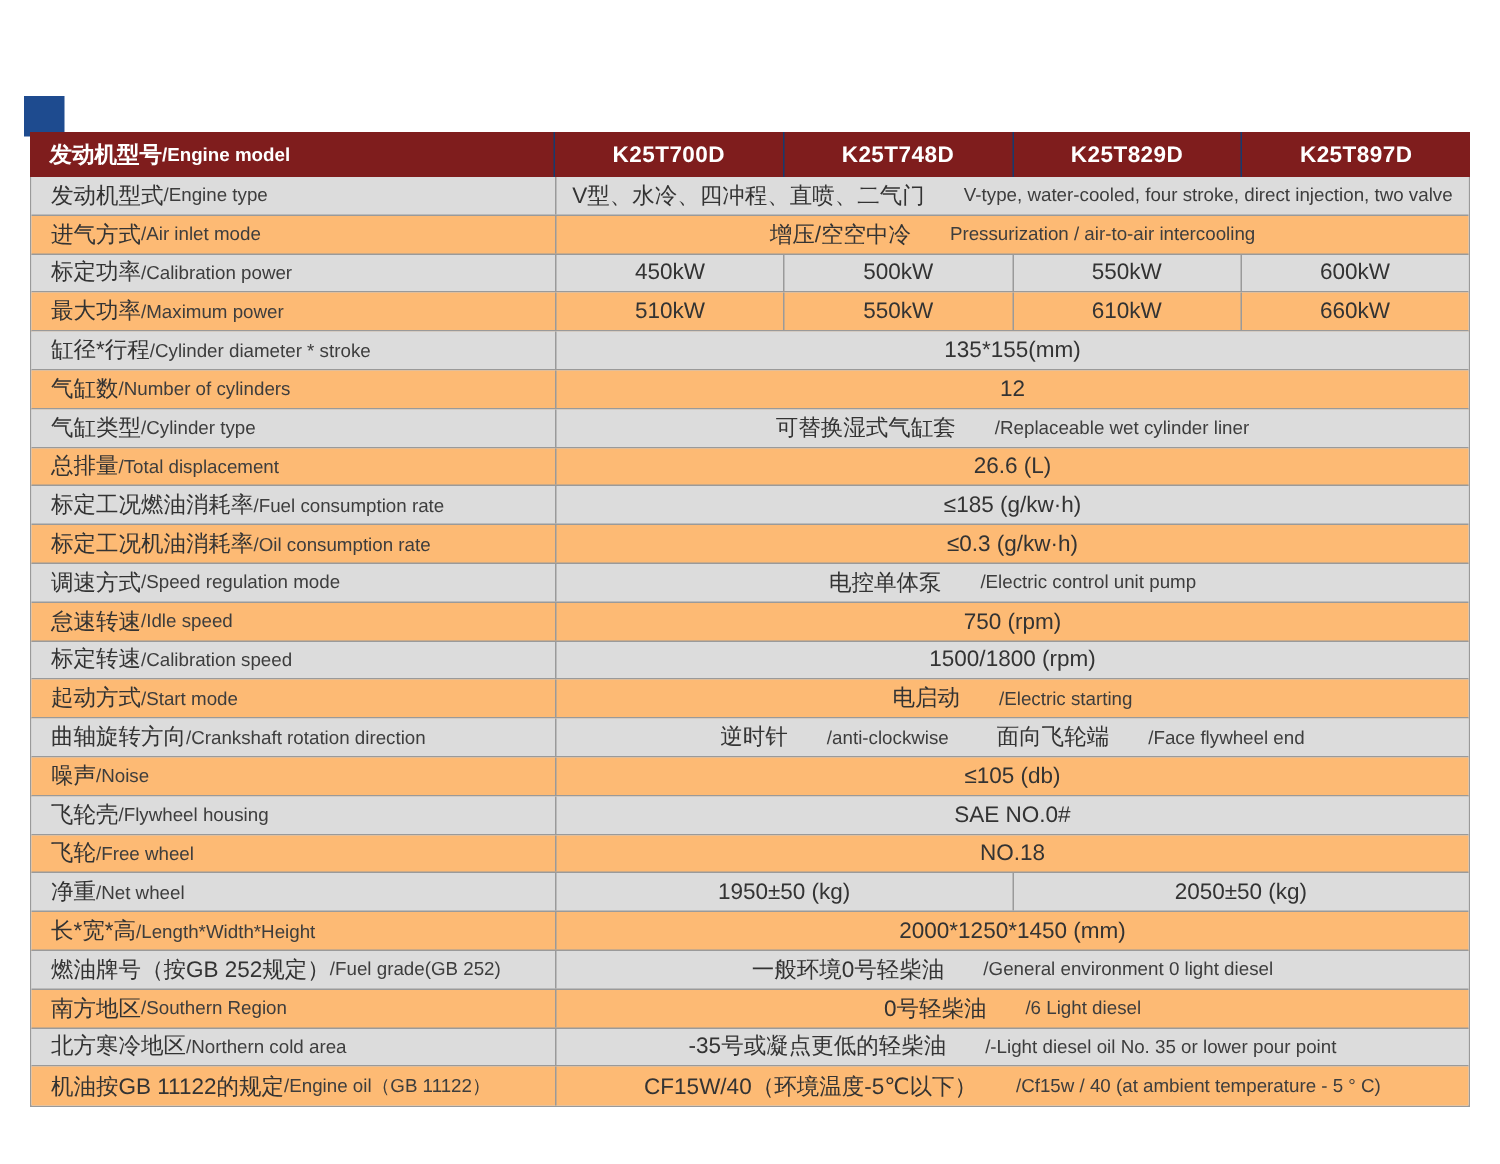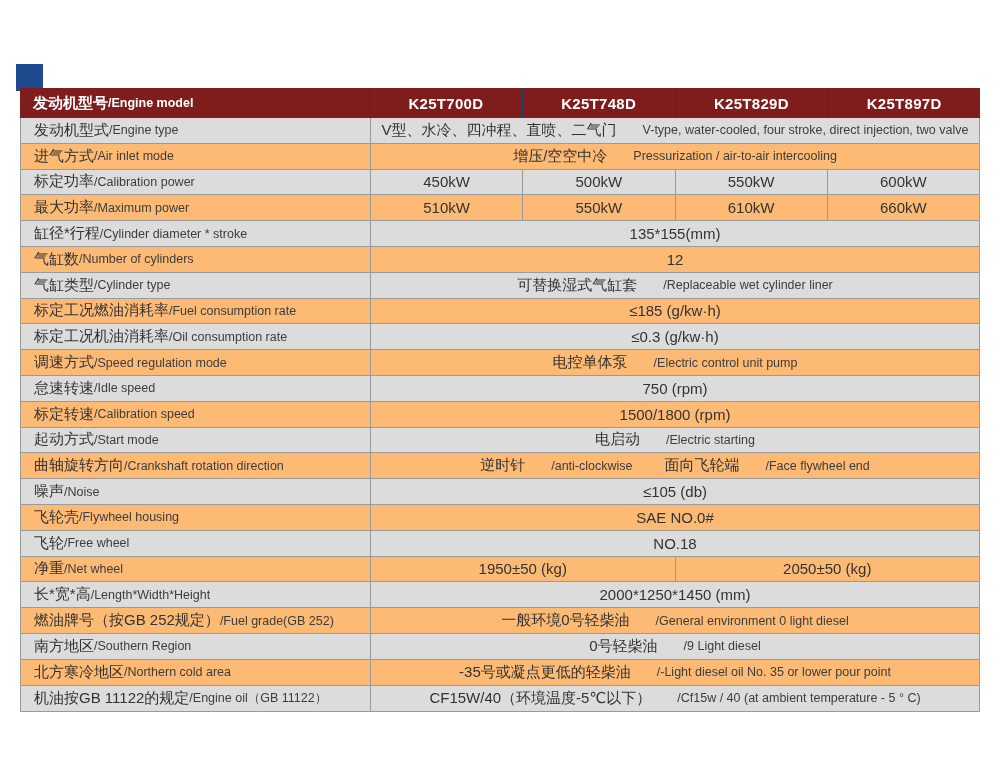--- a/index.html
+++ b/index.html
@@ -138,20 +138,29 @@
           <span class="lz">气缸类型</span>
           <span class="le">/Cylinder type</span>
         </div>
         <div class="cell value">
           <span class="vz">可替换湿式气缸套</span>
           <span class="ve">/Replaceable wet cylinder liner</span>
         </div>
       </div>
       <div class="row">
         <div class="cell label">
+          <span class="lz">总排量</span>
+          <span class="le">/Total displacement</span>
+        </div>
+        <div class="cell value">
+          <span class="vz">26.6 (L)</span>
+        </div>
+      </div>
+      <div class="row">
+        <div class="cell label">
           <span class="lz">标定工况燃油消耗率</span>
           <span class="le">/Fuel consumption rate</span>
         </div>
         <div class="cell value">
           <span class="vz">≤185 (g/kw·h)</span>
         </div>
       </div>
       <div class="row">
         <div class="cell label">
           <span class="lz">标定工况机油消耗率</span>
@@ -269,21 +278,21 @@
           <span class="ve">/General environment 0 light diesel</span>
         </div>
       </div>
       <div class="row">
         <div class="cell label">
           <span class="lz">南方地区</span>
           <span class="le">/Southern Region</span>
         </div>
         <div class="cell value">
           <span class="vz">0号轻柴油</span>
-          <span class="ve">/9 Light diesel</span>
+          <span class="ve">/6 Light diesel</span>
         </div>
       </div>
       <div class="row">
         <div class="cell label">
           <span class="lz">北方寒冷地区</span>
           <span class="le">/Northern cold area</span>
         </div>
         <div class="cell value">
           <span class="vz">-35号或凝点更低的轻柴油</span>
           <span class="ve">/-Light diesel oil No. 35 or lower pour point</span>

